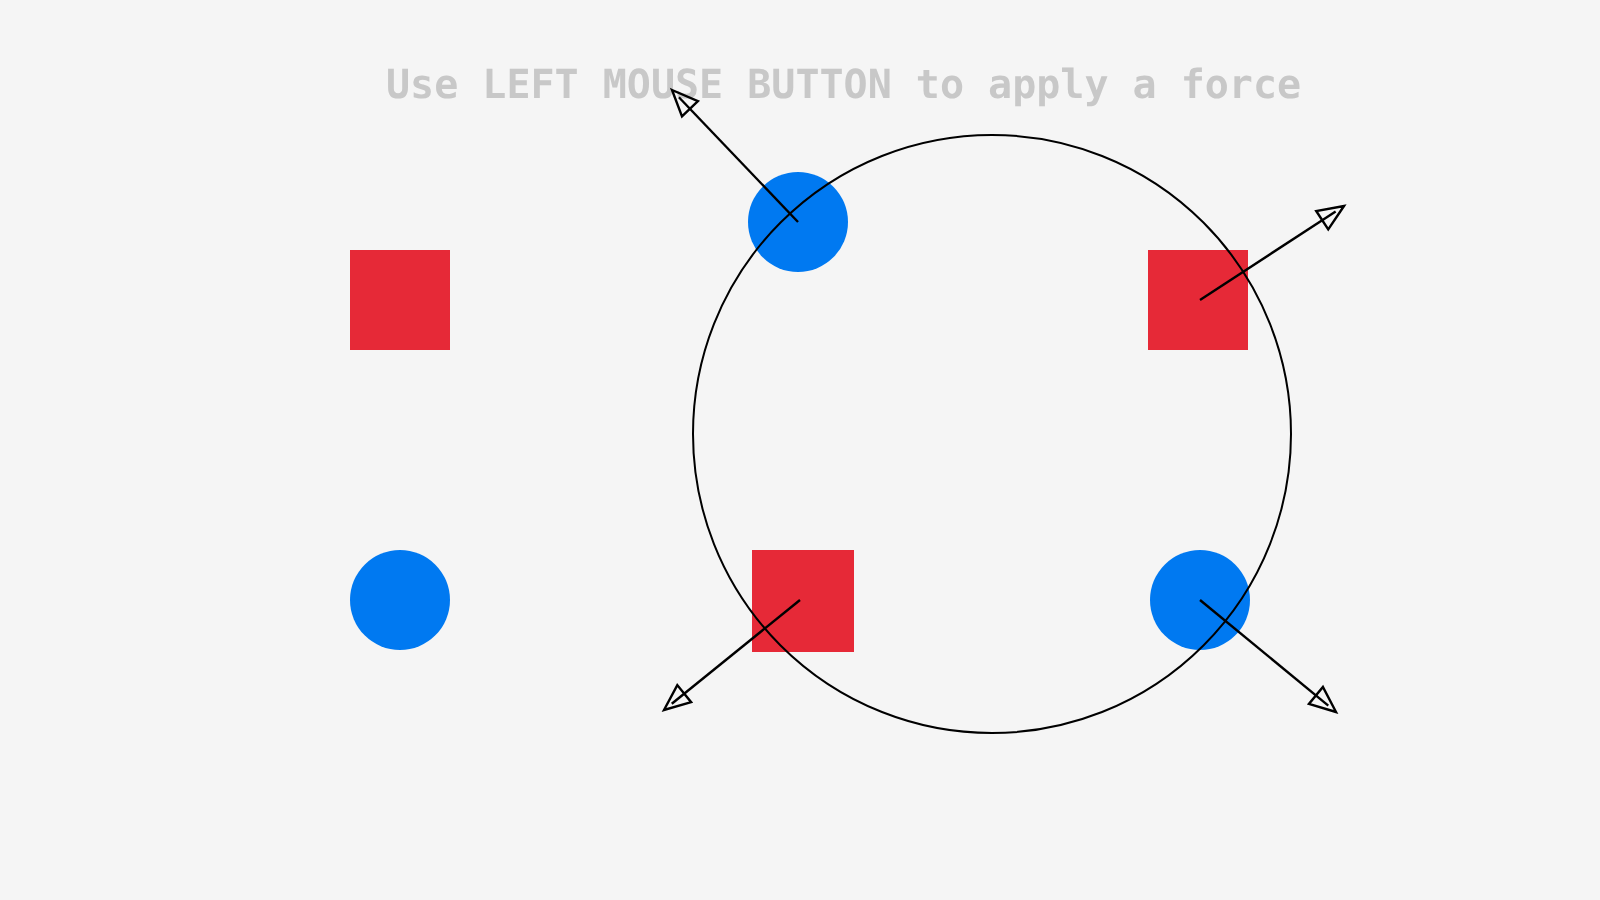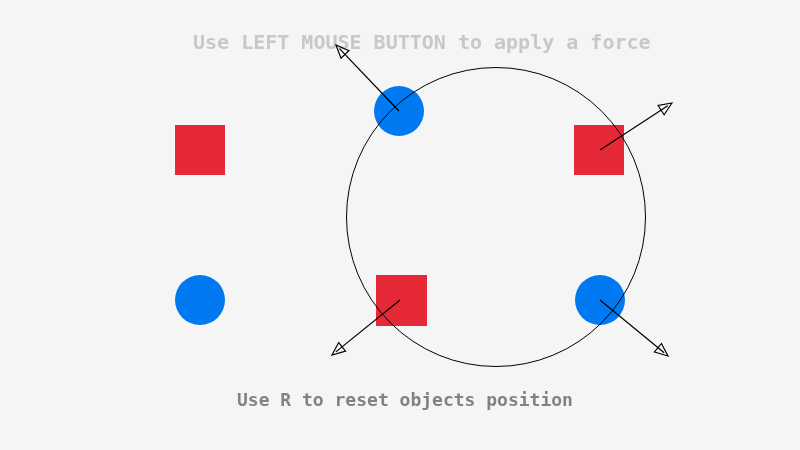--- a/index.html
+++ b/index.html
@@ -35,21 +35,20 @@
     position: absolute;
     left: 0; top: 0;
     pointer-events: none;
   }
 </style>
 </head>
 <body>
 
 <div class="stage">
   <div class="instr instr-top">Use LEFT MOUSE BUTTON to apply a force</div>
-  <div class="instr instr-bottom">Use R to reset objects position</div>
   <svg class="scene" width="800" height="450" viewBox="0 0 800 450">
       <rect x="175" y="125" width="50" height="50" fill="#E62937"></rect>
       <circle cx="200" cy="300" r="25" fill="#0079F1"></circle>
       <circle cx="399" cy="111" r="25" fill="#0079F1"></circle>
       <rect x="574" y="125" width="50" height="50" fill="#E62937"></rect>
       <rect x="376" y="275" width="51" height="51" fill="#E62937"></rect>
       <circle cx="600" cy="300" r="25" fill="#0079F1"></circle>
       <circle cx="496" cy="217" r="149.5" fill="none" stroke="#000000" stroke-width="1"></circle>
       <line x1="399" y1="111" x2="339.4523787334125" y2="48.61677772071786" stroke="#000000" stroke-width="1.2"></line>
       <polygon points="336,45 348.95464019966215,50.60600546711268 340.9977292140829,58.20123868062019" fill="none" stroke="#000000" stroke-width="1.2"></polygon>

